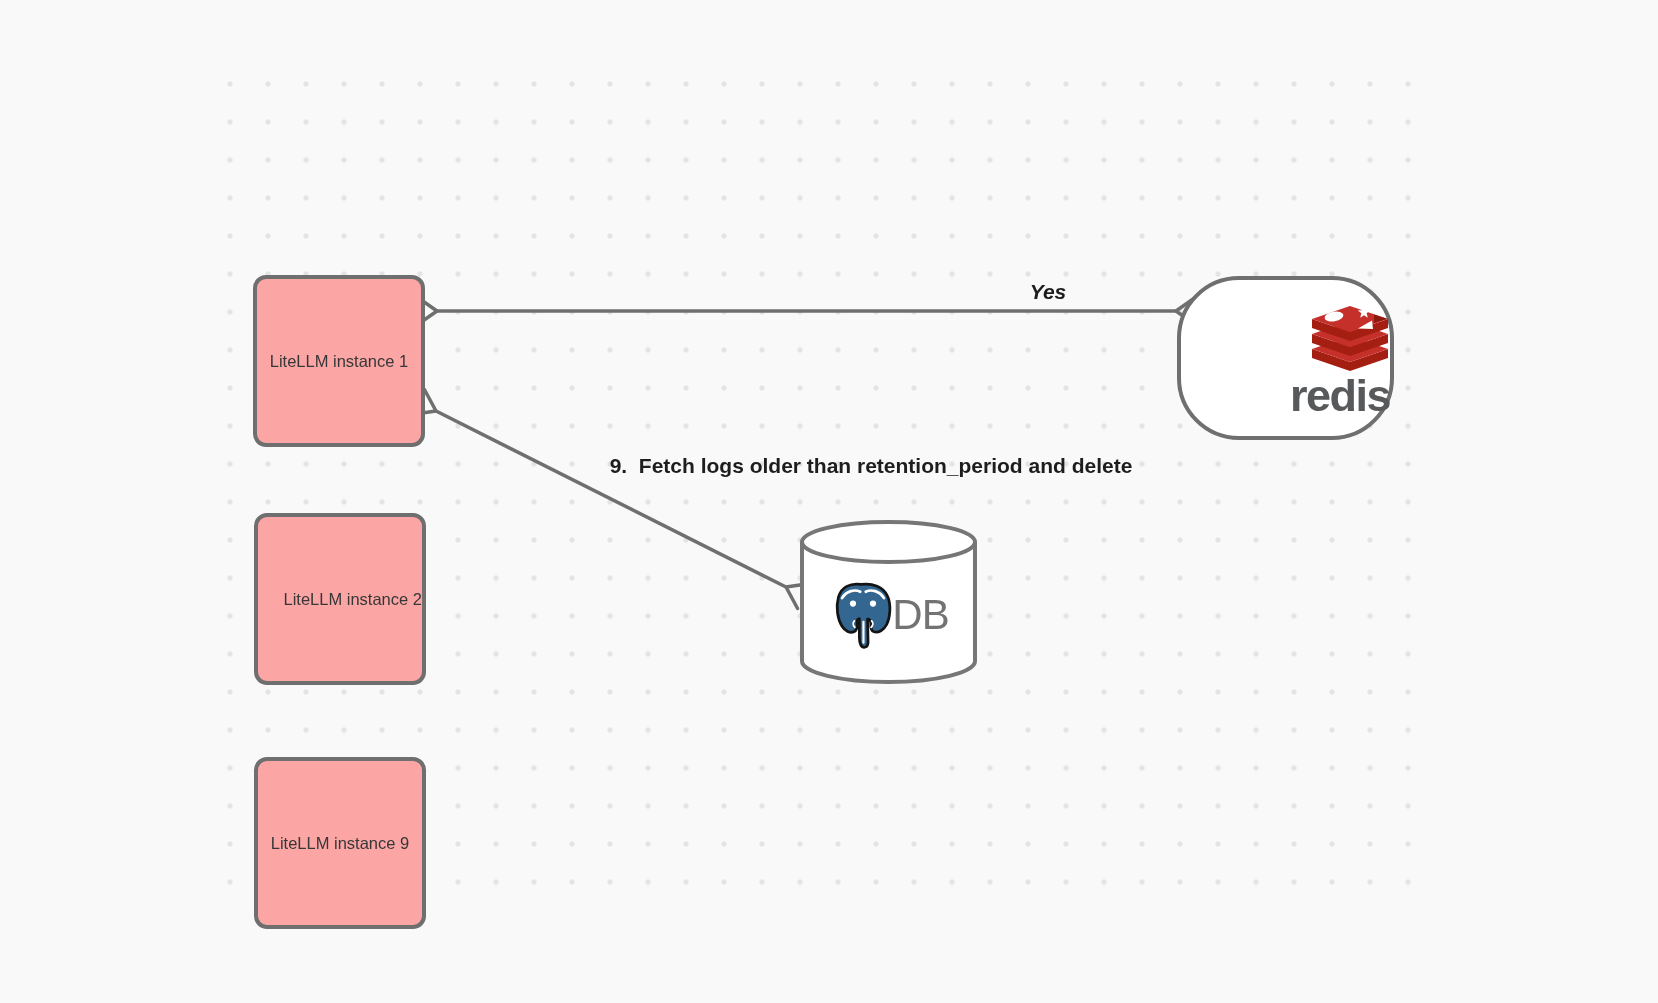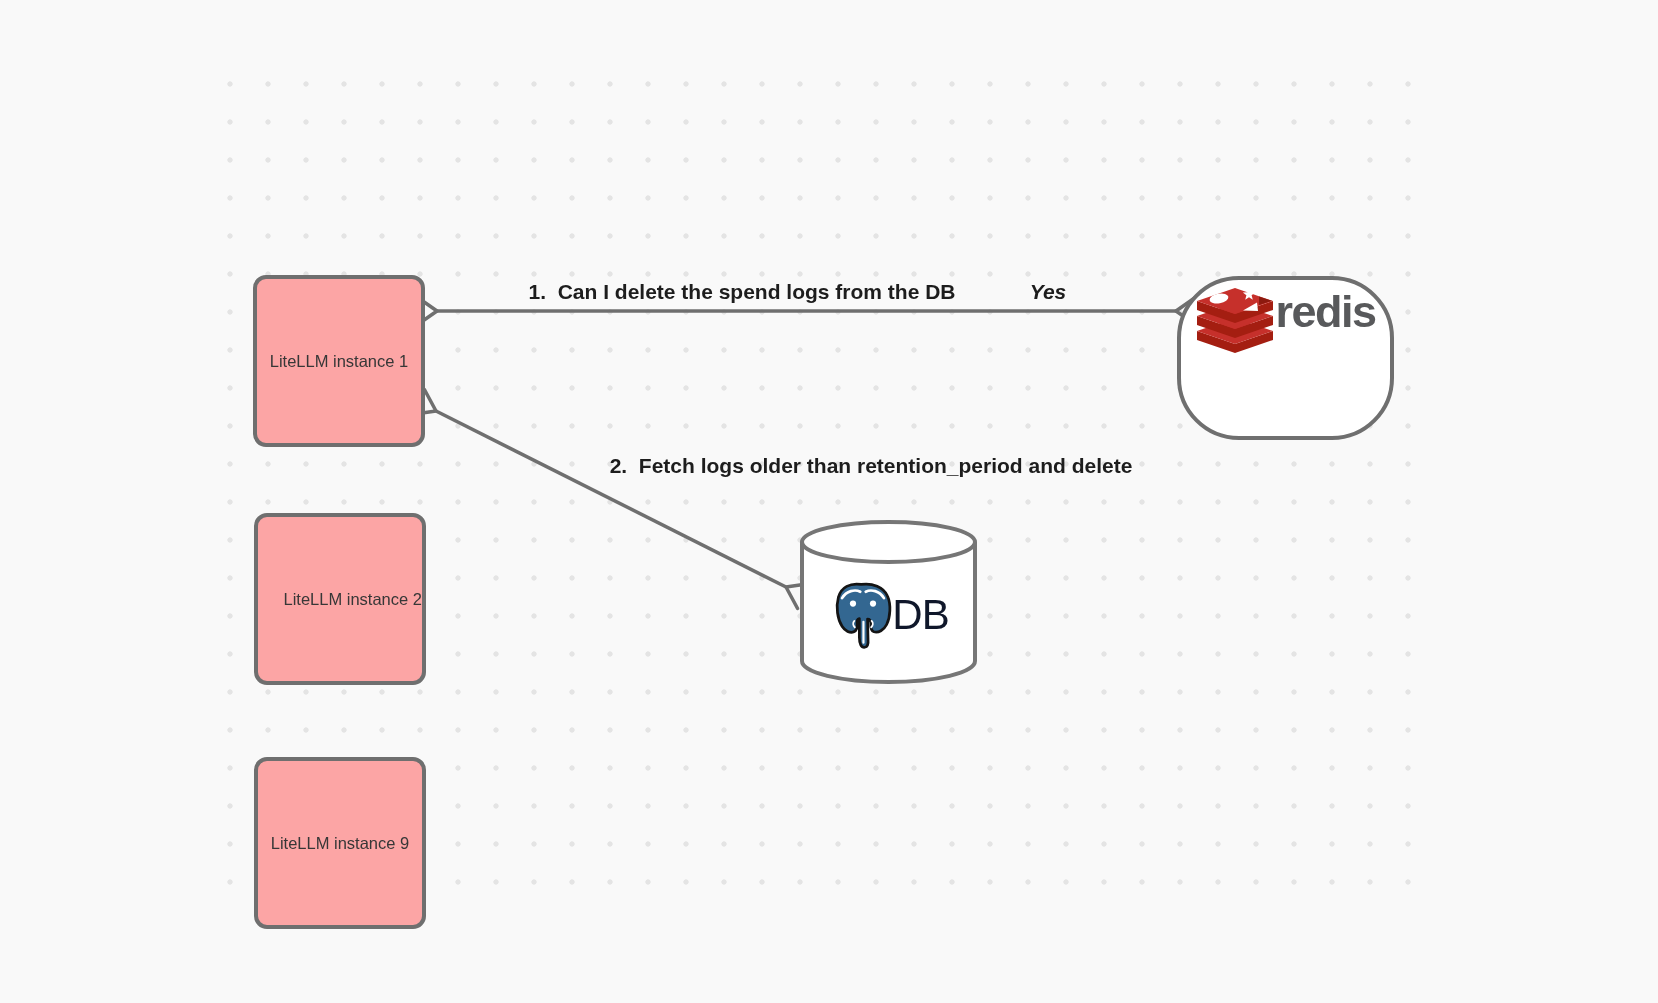--- a/index.html
+++ b/index.html
@@ -48,22 +48,22 @@
     text-align: center;
   }
   .redis-node {
     position: absolute;
     left: 1177px; top: 276px;
     width: 217px; height: 164px;
     background: #ffffff;
     border: 4px solid #6f6f6f;
     border-radius: 62px;
     display: flex;
-    flex-direction: row;
-    align-items: flex-start;
+    flex-direction: column;
+    align-items: flex-end;
     justify-content: center;
     padding-top: 8px;
   }
   .redis-wordmark {
     font-size: 45px;
     font-weight: 700;
     letter-spacing: -1.5px;
     line-height: 1;
     color: #58595b;
     margin-top: 1px;
@@ -82,21 +82,21 @@
     left: 6px; right: 4px; top: 60px;
     display: flex;
     align-items: center;
     justify-content: center;
   }
   .db-label {
     font-size: 42px;
     font-weight: 400;
     letter-spacing: -1px;
     line-height: 1;
-    color: #0f172a;
+    color: #737373;
     margin-left: -4px;
   }
   .edge-label {
     position: absolute;
     transform: translate(-50%, -50%);
     font-size: 21px;
     font-weight: 700;
     color: #1d1d1d;
     white-space: pre;
   }
@@ -115,23 +115,22 @@
       </marker>
     </defs>
     <g>
       <line class="edge-line" x1="437" y1="311" x2="1176" y2="311" marker-start="url(#arrowhead)" marker-end="url(#arrowhead)"></line>
     </g>
     <g>
       <line class="edge-line" x1="436" y1="411" x2="786" y2="587" marker-start="url(#arrowhead)" marker-end="url(#arrowhead)"></line>
     </g>
   </svg>
 
-  <div class="edge-label" style="left:742px; top:292px;">1.  Can I delete the spend logs from the DB</div>
   <div class="edge-label" style="left:1048px; top:292px;font-style:italic;">Yes</div>
-  <div class="edge-label" style="left:871px; top:466px;">2.  Fetch logs older than retention_period and delete</div>
+  <div class="edge-label" style="left:871px; top:466px;">9.  Fetch logs older than retention_period and delete</div>
 
   <div class="node-box" style="left:253px; top:275px;">
     <span class="node-label">LiteLLM instance 1</span>
   </div>
   <div class="node-box" style="left:254px; top:513px;justify-content:flex-end;">
     <span class="node-label">LiteLLM instance 2</span>
   </div>
   <div class="node-box" style="left:254px; top:757px;">
     <span class="node-label">LiteLLM instance 9</span>
   </div>

